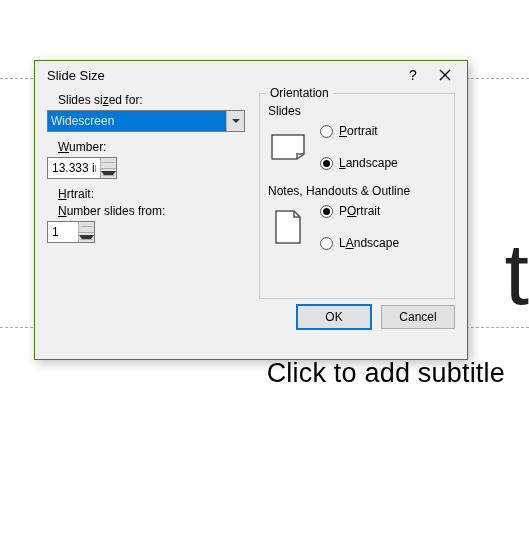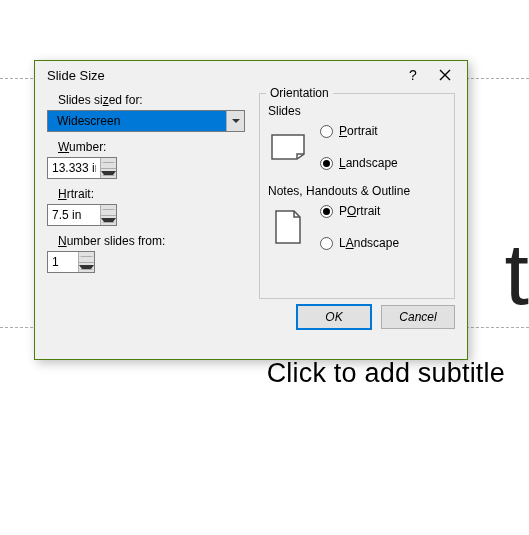--- a/index.html
+++ b/index.html
@@ -92,22 +92,22 @@
     width: 198px;
     height: 22px;
     display: flex;
     border: 1px solid #7a7a7a;
     background: #fff;
     margin-bottom: 8px;
   }
   .combo .sel {
     flex: 1;
     background: #0078d7;
-    color: #000000;
-    padding: 2px 9px;
+    color: #e5e5e5;
+    padding: 2px 3px;
     font-size: 12px;
     line-height: 16px;
   }
   .combo .arrow {
     width: 18px;
     border-left: 1px solid #adadad;
     background: #e1e1e1;
     display:flex; align-items:center; justify-content:center;
   }
   .combo .arrow::after {
@@ -200,21 +200,20 @@
     padding: 6px 12px 10px 12px;
   }
   .btn {
     width: 74px;
     height: 24px;
     background:#e1e1e1;
     border:1px solid #adadad;
     font-size:12px;
     display:flex;align-items:center;justify-content:center;
     cursor:default;
-    font-style:italic;
   }
   .btn.primary {
     border:1px solid #0078d7;
     outline: 1px solid #0078d7;
   }
 </style>
 </head>
 <body>
 
 <div class="slide-bg"></div>
@@ -255,31 +254,20 @@
             </div>
           <div>
               <div class="tri-dn"></div>
             </div>
         </div>
       </div>
 
       <div class="field-label">
         <span class="ul">H</span><span>rtrait:</span>
       </div>
-      <div class="spin">
-        <input value="7.5 in" style="">
-        <div class="btns">
-          <div>
-              <div class="tri-up"></div>
-            </div>
-          <div>
-              <div class="tri-dn"></div>
-            </div>
-        </div>
-      </div>
 
       <div class="field-label">
         <span class="ul">N</span><span>umber slides from:</span>
       </div>
       <div class="spin narrow">
         <input value="1" style="">
         <div class="btns">
           <div>
               <div class="tri-up"></div>
             </div>

